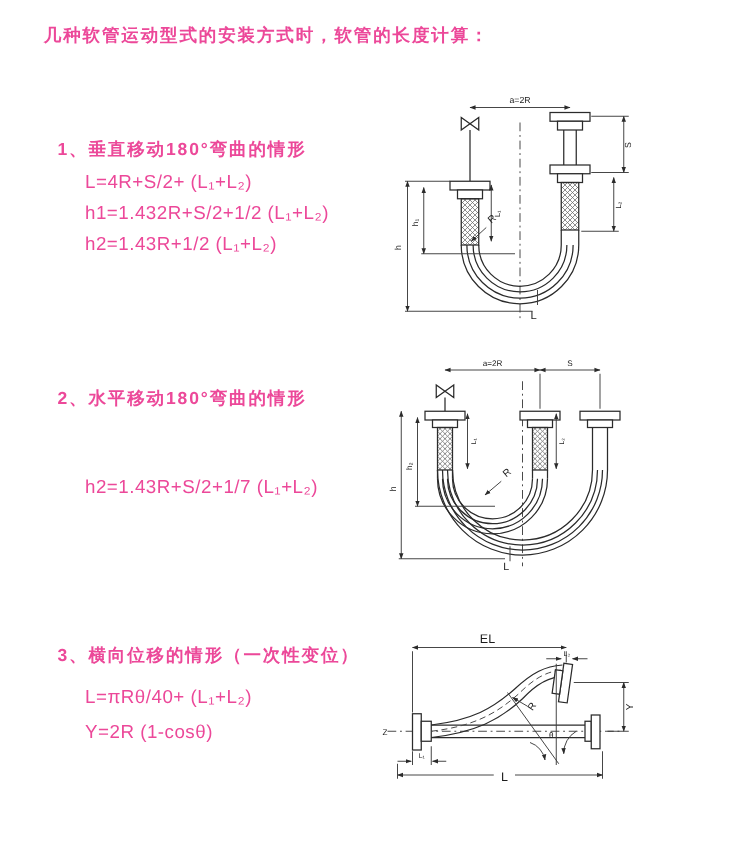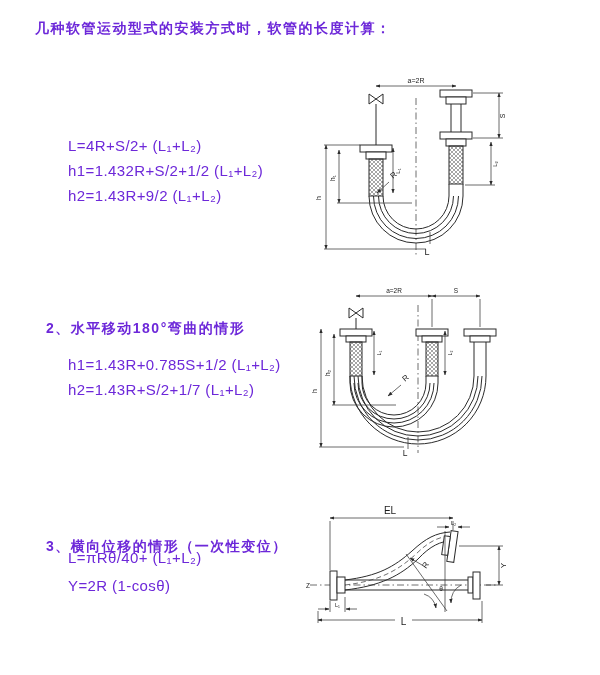--- a/index.html
+++ b/index.html
@@ -1,17 +1,17 @@
 <!DOCTYPE html>
 <html><head>
 <meta charset="utf-8">
 <style>
   html,body{margin:0;padding:0;background:#ffffff;}
   .page{position:relative;width:600px;height:675px;background:#ffffff;overflow:hidden;
-        font-family:"Liberation Sans","DejaVu Sans",sans-serif;color:#6d28d9;}
+        font-family:"Liberation Sans","DejaVu Sans",sans-serif;color:#ec4899;}
   .title{position:absolute;left:35px;top:20px;font-size:14px;font-weight:700;letter-spacing:1.5px;}
   .heading{position:absolute;left:46px;font-size:14px;font-weight:700;letter-spacing:1.5px;}
   .formula{position:absolute;left:68px;font-size:15px;font-weight:400;letter-spacing:0.4px;text-align:center;}
   .diag{position:absolute;}
   svg .ln{stroke:#2b2b2b;stroke-width:1;fill:none;}
   svg .thin{stroke:#3a3a3a;stroke-width:0.75;fill:none;}
   svg .dash{stroke:#4a4a4a;stroke-width:0.8;fill:none;stroke-dasharray:7 3 1.5 3;}
   svg .cdash{stroke:#4a4a4a;stroke-width:0.8;fill:none;stroke-dasharray:5 3;}
   svg .flg{fill:#ffffff;stroke:#2b2b2b;stroke-width:1;}
   svg text{fill:#1c1c1c;font-family:"Liberation Sans","DejaVu Sans",sans-serif;}
@@ -23,23 +23,24 @@
   svg.d3 .dime{marker-end:url(#ar3);}
   svg.d3 .dims{marker-start:url(#ar3);}
 </style>
 </head>
 <body>
 
 <div class="page">
 
   <div class="title">几种软管运动型式的安装方式时，软管的长度计算：</div>
 
+  <div class="heading" style="top:111px">1、垂直移动180°弯曲的情形</div>
   <div class="formula" style="top:137px">L=4R+S/2+ (L₁+L₂)</div>
   <div class="formula" style="top:162px">h1=1.432R+S/2+1/2 (L₁+L₂)</div>
-  <div class="formula" style="top:187px">h2=1.43R+9/2 (L₁+L₂)</div>
+  <div class="formula" style="top:187px">h2=1.43R+1/2 (L₁+L₂)</div>
 
   <svg class="diag d1" style="left:308px;top:72px" width="220" height="190" viewBox="0 0 220 190">
     <defs>
       <marker id="ar1" viewBox="0 0 6 6" refX="5.5" refY="3" markerWidth="6.5" markerHeight="6.5" orient="auto-start-reverse">
         <path d="M0,0.8 L6,3 L0,5.2 Z" fill="#2b2b2b"></path>
       </marker>
       <pattern id="br1" width="4" height="4" patternUnits="userSpaceOnUse">
         <path d="M0,4 L4,0 M0,0 L4,4" stroke="#6a6a6a" stroke-width="0.6"></path>
       </pattern>
     </defs>
@@ -91,22 +92,21 @@
     <line class="thin" x1="157" y1="113" x2="187" y2="113"></line>
     <text x="189" y="92" font-size="6" text-anchor="middle" transform="rotate(-90 189 92)">L₂</text>
 
     <line class="dime thin" x1="81" y1="110" x2="69" y2="121"></line>
     <text x="85" y="107" font-size="8" transform="rotate(-40 85 107)">R</text>
 
     <line class="thin" x1="122" y1="160" x2="122" y2="172"></line>
     <text x="119" y="183" font-size="9" text-anchor="middle">L</text>
   </svg>
 
-  <div class="heading" style="top:320px">2、水平移动180°弯曲的情形</div>
-  <div class="formula" style="top:356px">h1=1.43R+0.785S+1/2 (L₁+L₂)</div>
+  <div class="heading" style="top:310px">2、水平移动180°弯曲的情形</div>
   <div class="formula" style="top:381px">h2=1.43R+S/2+1/7 (L₁+L₂)</div>
 
   <svg class="diag d2" style="left:308px;top:283px" width="230" height="175" viewBox="0 0 230 175">
     <defs>
       <marker id="ar2" viewBox="0 0 6 6" refX="5.5" refY="3" markerWidth="6.5" markerHeight="6.5" orient="auto-start-reverse">
         <path d="M0,0.8 L6,3 L0,5.2 Z" fill="#2b2b2b"></path>
       </marker>
       <pattern id="br2" width="4" height="4" patternUnits="userSpaceOnUse">
         <path d="M0,4 L4,0 M0,0 L4,4" stroke="#6a6a6a" stroke-width="0.6"></path>
       </pattern>
@@ -165,21 +165,21 @@
     <line class="dim thin" x1="137" y1="48" x2="137" y2="92"></line>
     <text x="143.5" y="70" font-size="5.5" text-anchor="middle" transform="rotate(-90 143.5 70)">L₂</text>
 
     <line class="dime thin" x1="93" y1="102" x2="80" y2="113"></line>
     <text x="97" y="99" font-size="8" transform="rotate(-40 97 99)">R</text>
 
     <line class="thin" x1="100" y1="154" x2="100" y2="166"></line>
     <text x="97" y="173" font-size="8.5" text-anchor="middle">L</text>
   </svg>
 
-  <div class="heading" style="top:538px">3、横向位移的情形（一次性变位）</div>
+  <div class="heading" style="top:516px">3、横向位移的情形（一次性变位）</div>
   <div class="formula" style="top:549px">L=πRθ/40+ (L₁+L₂)</div>
   <div class="formula" style="top:577px">Y=2R (1-cosθ)</div>
 
   <svg class="diag d3" style="left:300px;top:498px" width="250" height="155" viewBox="0 0 250 155">
     <defs>
       <marker id="ar3" viewBox="0 0 6 6" refX="5.5" refY="3" markerWidth="6.5" markerHeight="6.5" orient="auto-start-reverse">
         <path d="M0,0.8 L6,3 L0,5.2 Z" fill="#2b2b2b"></path>
       </marker>
     </defs>
 

